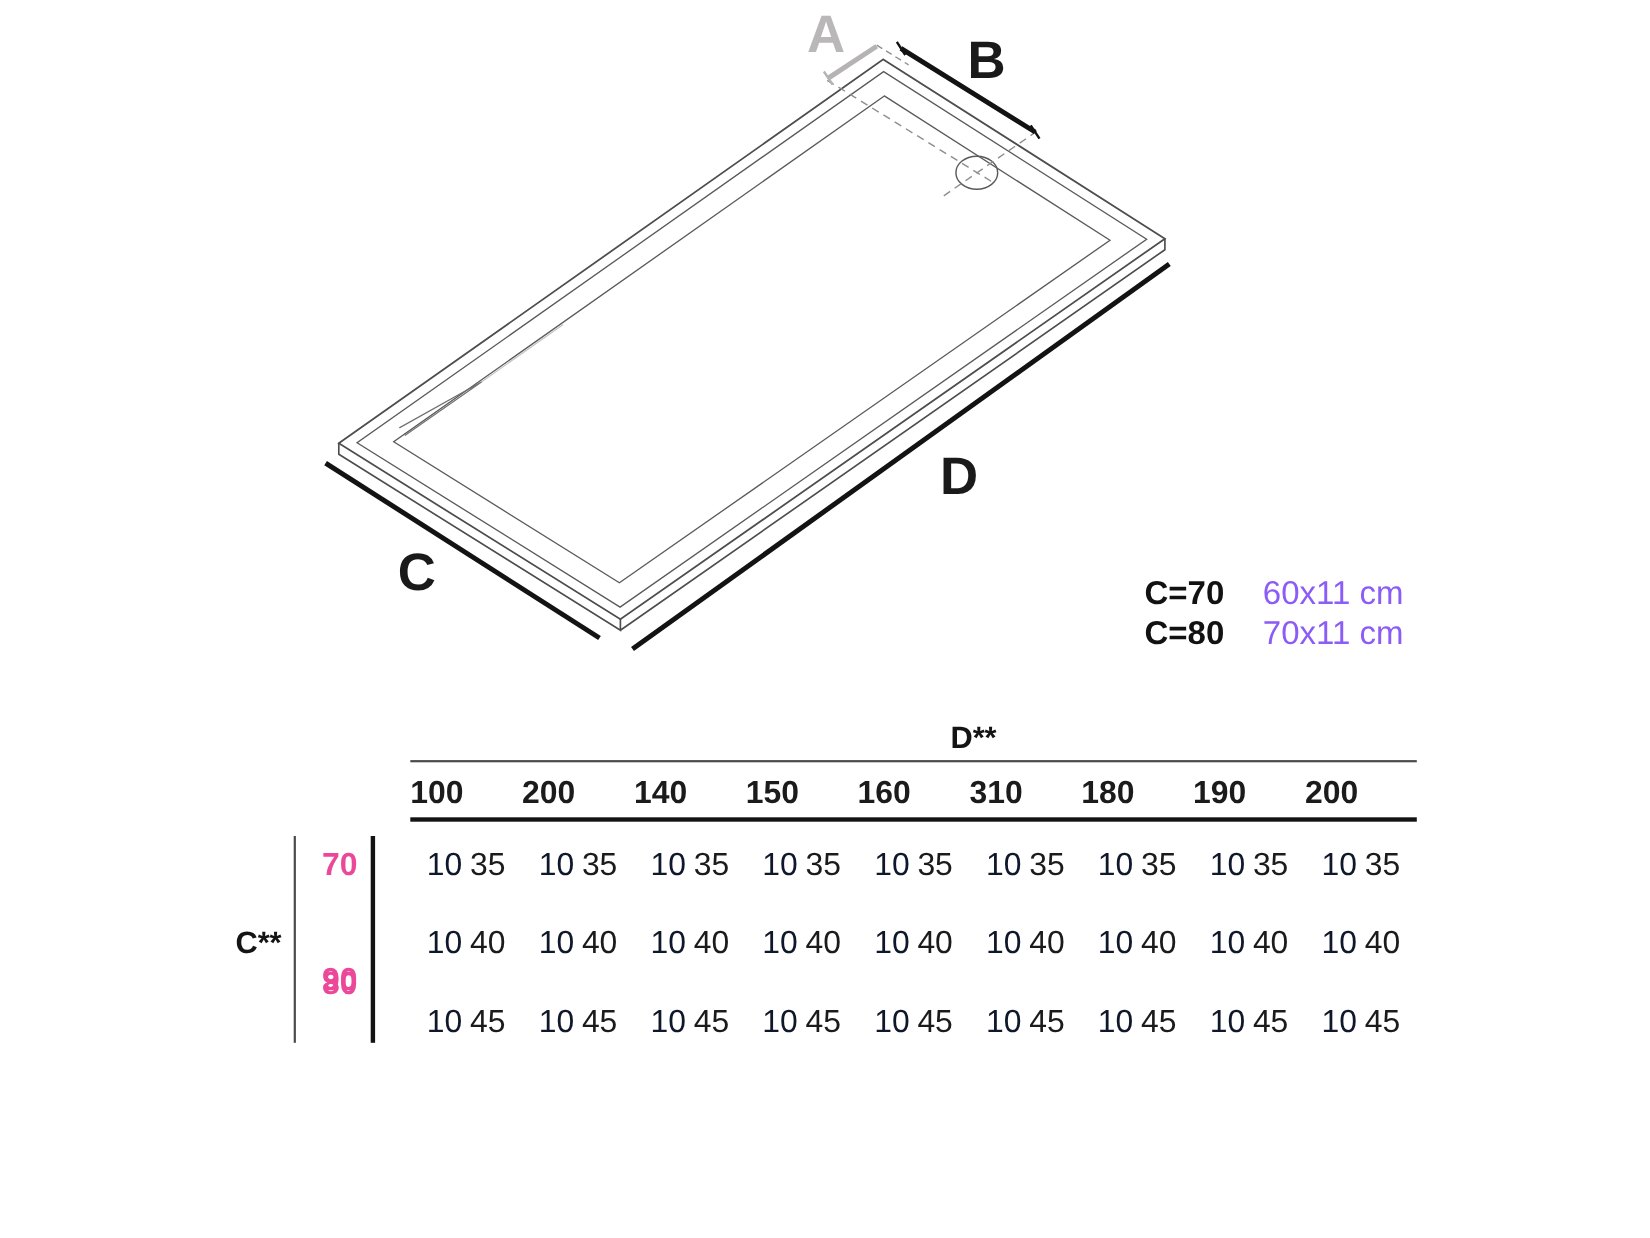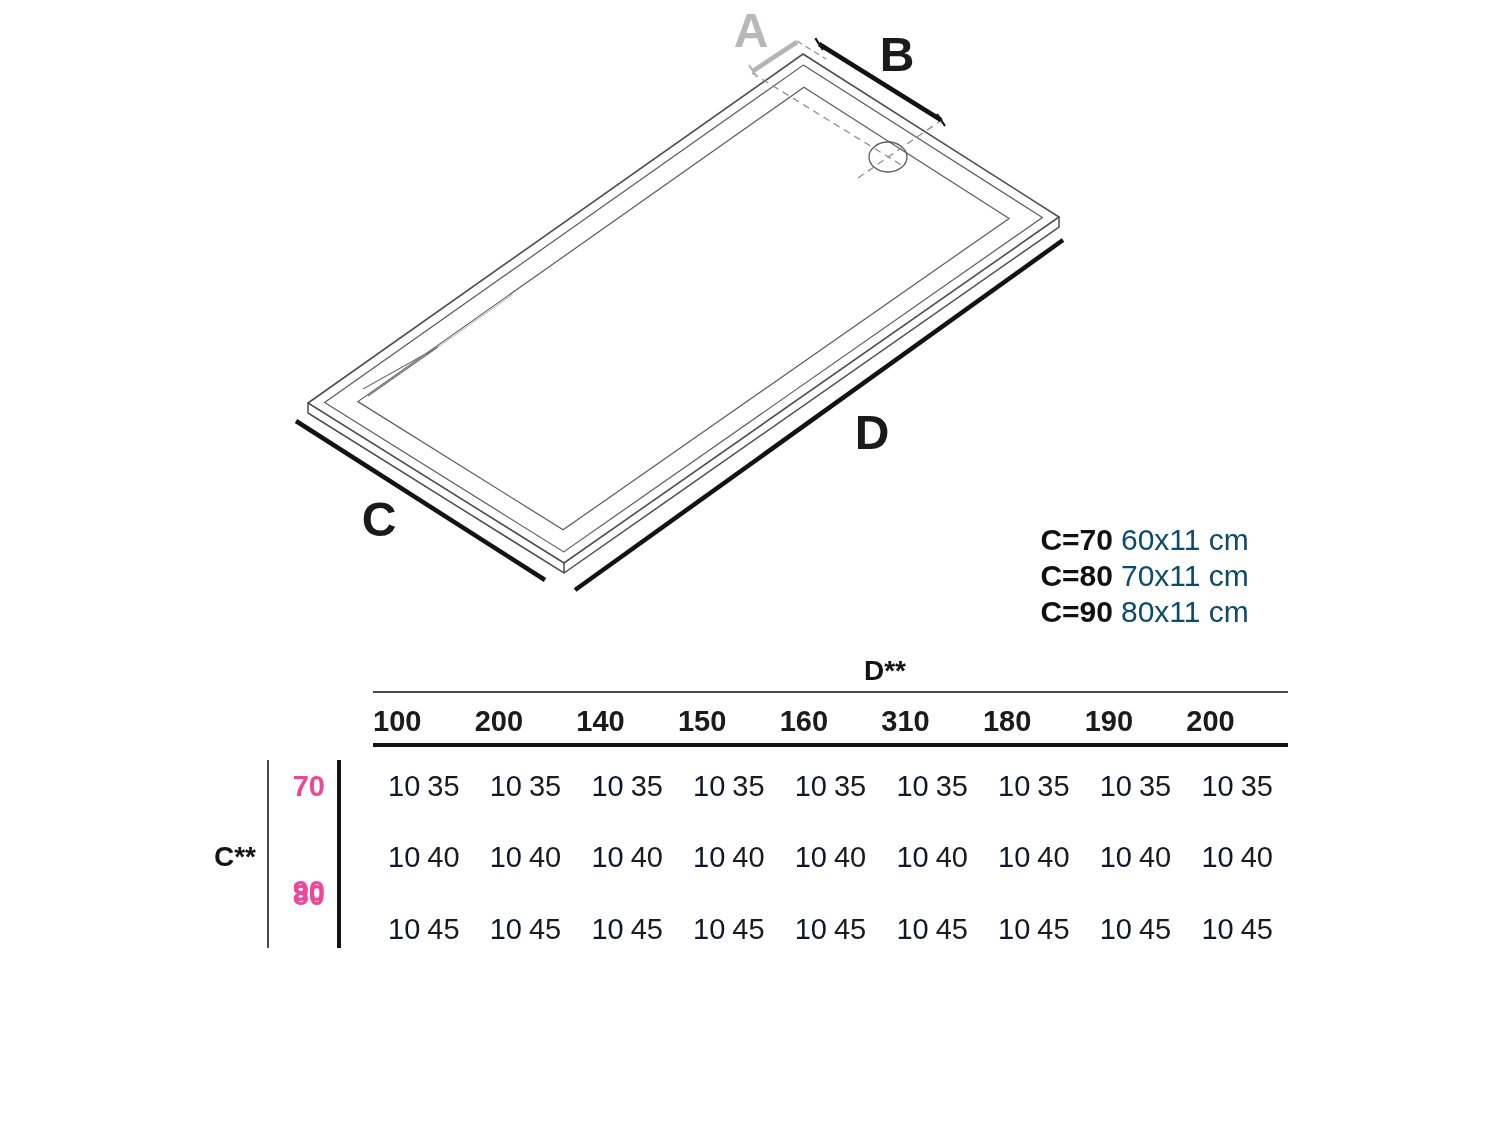--- a/index.html
+++ b/index.html
@@ -7,21 +7,21 @@
   #stage{position:relative;width:1500px;height:1125px;background:#fff;overflow:hidden;}
   #drawing-svg{position:absolute;left:0;top:0;}
 
   .dim-letter{font-family:"Liberation Sans",sans-serif;font-weight:bold;font-size:48px;fill:#1a1a1a;}
   .dim-letter.gray{fill:#b9b7b7;}
 
   
   .legend{position:absolute;left:1013px;top:522px;width:280px;}
   .legend-row{display:flex;height:36px;line-height:36px;font-size:30px;}
   .legend-label{width:100px;text-align:right;font-weight:bold;color:#111;}
-  .legend-value{margin-left:8px;color:#0c4a6e;}
+  .legend-value{margin-left:35px;color:#8b5cf6;}
 
   
   .tbl-axis-col{position:absolute;left:820px;top:655px;width:130px;height:32px;line-height:32px;
     text-align:center;font-weight:bold;font-size:28px;color:#141414;}
   .tbl-line-thin{position:absolute;left:373px;top:691px;width:915px;height:1.5px;background:#4a4a4a;}
   .tbl-line-thick{position:absolute;left:373px;top:743px;width:915px;height:4px;background:#131313;}
   .tbl-vline-thin{position:absolute;left:267px;top:760px;width:1.5px;height:188px;background:#4a4a4a;}
   .tbl-vline-thick{position:absolute;left:337px;top:760px;width:4px;height:188px;background:#131313;}
   .tbl-header{position:absolute;left:373px;top:706px;width:915px;height:30px;
     display:grid;grid-template-columns:repeat(9,1fr);}
@@ -77,24 +77,20 @@
 
   <div class="legend">
     <div class="legend-row">
       <span class="legend-label">C=70</span>
       <span class="legend-value">60x11 cm</span>
     </div>
     <div class="legend-row">
       <span class="legend-label">C=80</span>
       <span class="legend-value">70x11 cm</span>
     </div>
-    <div class="legend-row">
-      <span class="legend-label">C=90</span>
-      <span class="legend-value">80x11 cm</span>
-    </div>
   </div>
 
   <div class="tbl-axis-col">D**</div>
   <div class="tbl-line-thin"></div>
 
   <div class="tbl-header">
     <div class="hcell">100</div>
     <div class="hcell">200</div>
     <div class="hcell">140</div>
     <div class="hcell">150</div>

